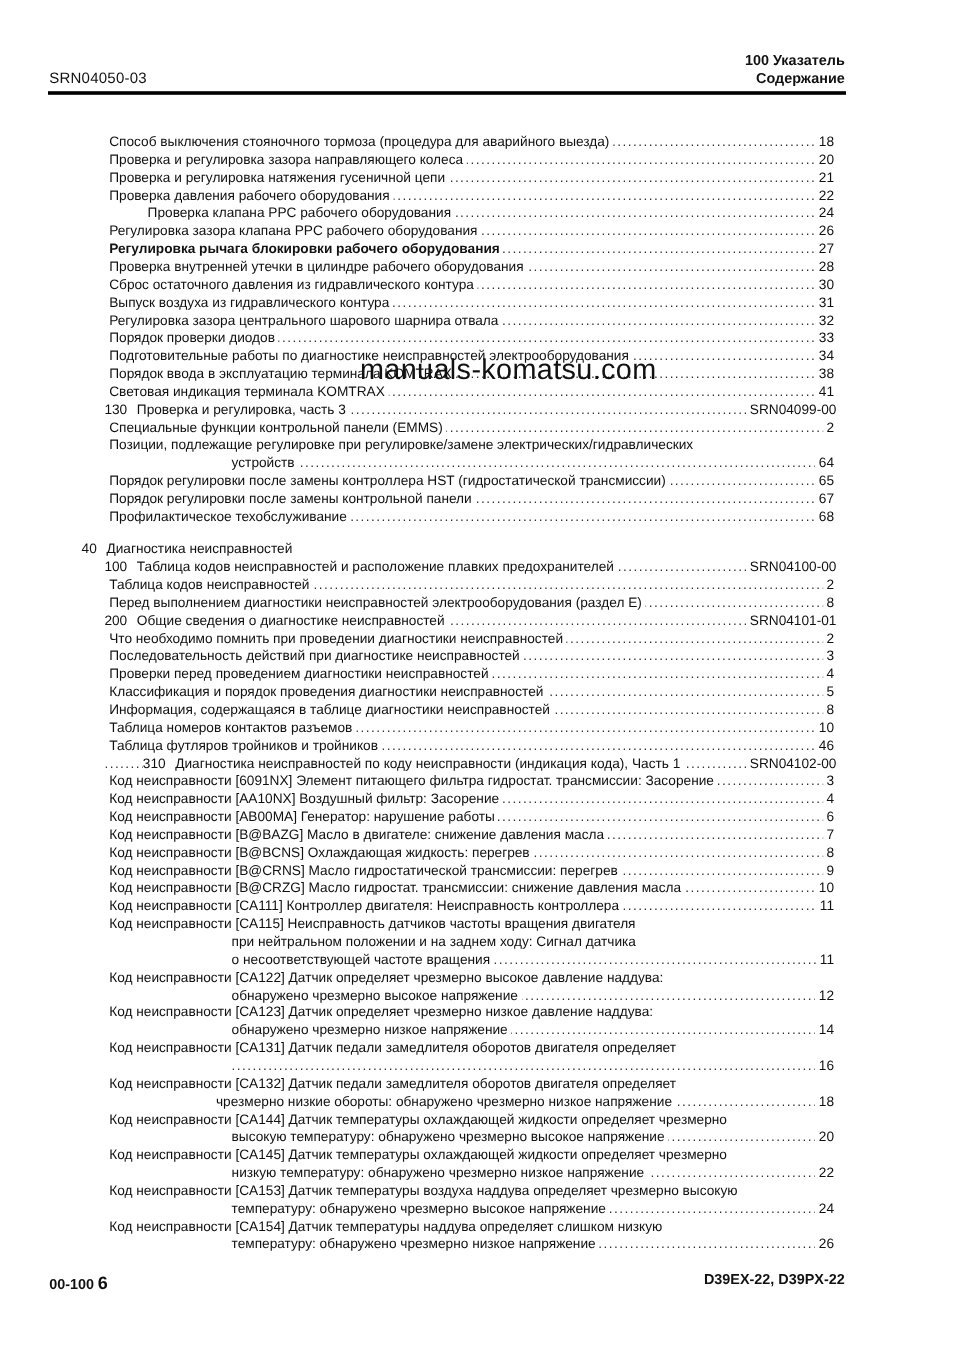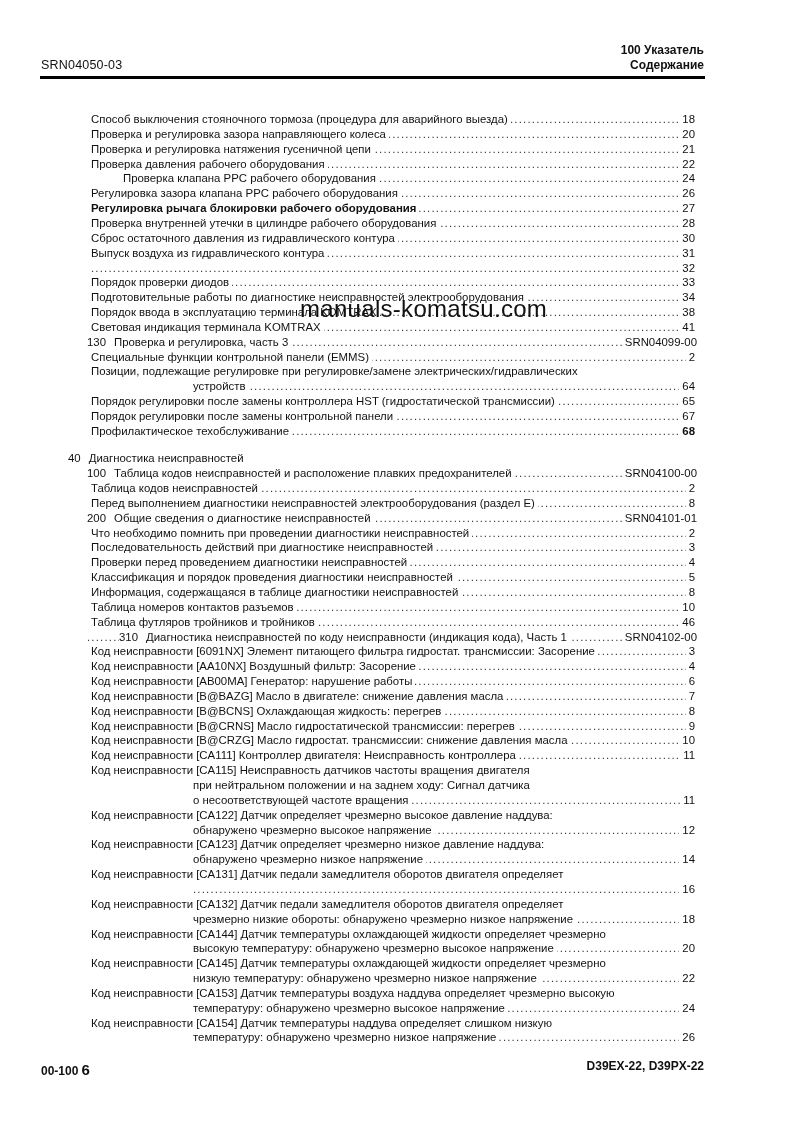--- a/index.html
+++ b/index.html
@@ -79,20 +79,21 @@
       <span class="txt" style="left: 91px;"><span>Сброс остаточного давления из гидравлического контура</span></span>
     </div>
     <div class="row" style="top: 133.65px;">
       <span class="dots" style="left: 91px; right: 100px;">........................................................................................................................................................................................................</span>
       <span class="pg" style="font-weight: normal;">31</span>
       <span class="txt" style="left: 91px;"><span>Выпуск воздуха из гидравлического контура</span></span>
     </div>
     <div class="row" style="top: 148.5px;">
       <span class="dots" style="left: 91px; right: 100px;">........................................................................................................................................................................................................</span>
       <span class="pg" style="font-weight: normal;">32</span>
+      <span class="txt" style="left: 91px;"><span>Регулировка зазора центрального шарового шарнира отвала</span></span>
     </div>
     <div class="row" style="top: 163.35px;">
       <span class="dots" style="left: 91px; right: 100px;">........................................................................................................................................................................................................</span>
       <span class="pg" style="font-weight: normal;">33</span>
       <span class="txt" style="left: 91px;"><span>Порядок проверки диодов</span></span>
     </div>
     <div class="row" style="top: 178.2px;">
       <span class="dots" style="left: 91px; right: 100px;">........................................................................................................................................................................................................</span>
       <span class="pg" style="font-weight: normal;">34</span>
       <span class="txt" style="left: 91px;"><span>Подготовительные работы по диагностике неисправностей электрооборудования</span></span>
@@ -130,21 +131,21 @@
       <span class="pg" style="font-weight: normal;">65</span>
       <span class="txt" style="left: 91px;"><span>Порядок регулировки после замены контроллера HST (гидростатической трансмиссии)</span></span>
     </div>
     <div class="row" style="top: 297px;">
       <span class="dots" style="left: 91px; right: 100px;">........................................................................................................................................................................................................</span>
       <span class="pg" style="font-weight: normal;">67</span>
       <span class="txt" style="left: 91px;"><span>Порядок регулировки после замены контрольной панели</span></span>
     </div>
     <div class="row" style="top: 311.85px;">
       <span class="dots" style="left: 91px; right: 100px;">........................................................................................................................................................................................................</span>
-      <span class="pg" style="font-weight: bold;">68</span>
+      <span class="pg" style="font-weight: normal;">68</span>
       <span class="txt" style="left: 91px;"><span>Профилактическое техобслуживание</span></span>
     </div>
     <div class="row" style="top: 339.322px;">
       <span class="txt" style="left: 68px;"><span class="num" style="margin-right: 8px;">40</span><span>Диагностика неисправностей</span></span>
     </div>
     <div class="row" style="top: 354.173px;">
       <span class="dots" style="left: 87px; right: 100px;">........................................................................................................................................................................................................</span>
       <span class="pg doc">SRN04100-00</span>
       <span class="txt" style="left: 87px;"><span class="num" style="margin-right: 8px;">100</span><span>Таблица кодов неисправностей и расположение плавких предохранителей</span></span>
     </div>
@@ -276,21 +277,21 @@
     <div class="row" style="top: 769.972px;">
       <span class="dots" style="left: 193px; right: 100px;">........................................................................................................................................................................................................</span>
       <span class="pg" style="font-weight: normal;">16</span>
     </div>
     <div class="row" style="top: 784.822px;">
       <span class="txt" style="left: 91px;"><span>Код неисправности [CA132] Датчик педали замедлителя оборотов двигателя определяет</span></span>
     </div>
     <div class="row" style="top: 799.673px;">
       <span class="dots" style="left: 193px; right: 100px;">........................................................................................................................................................................................................</span>
       <span class="pg" style="font-weight: normal;">18</span>
-      <span class="txt" style="left: 193px;"><span>чрезмерно низкие обороты: обнаружено чрезмерно низкое напряжение</span></span>
+      <span class="txt" style="left: 180px;"><span>чрезмерно низкие обороты: обнаружено чрезмерно низкое напряжение</span></span>
     </div>
     <div class="row" style="top: 814.523px;">
       <span class="txt" style="left: 91px;"><span>Код неисправности [CA144] Датчик температуры охлаждающей жидкости определяет чрезмерно</span></span>
     </div>
     <div class="row" style="top: 829.372px;">
       <span class="dots" style="left: 193px; right: 100px;">........................................................................................................................................................................................................</span>
       <span class="pg" style="font-weight: normal;">20</span>
       <span class="txt" style="left: 193px;"><span>высокую температуру: обнаружено чрезмерно высокое напряжение</span></span>
     </div>
     <div class="row" style="top: 844.222px;">

